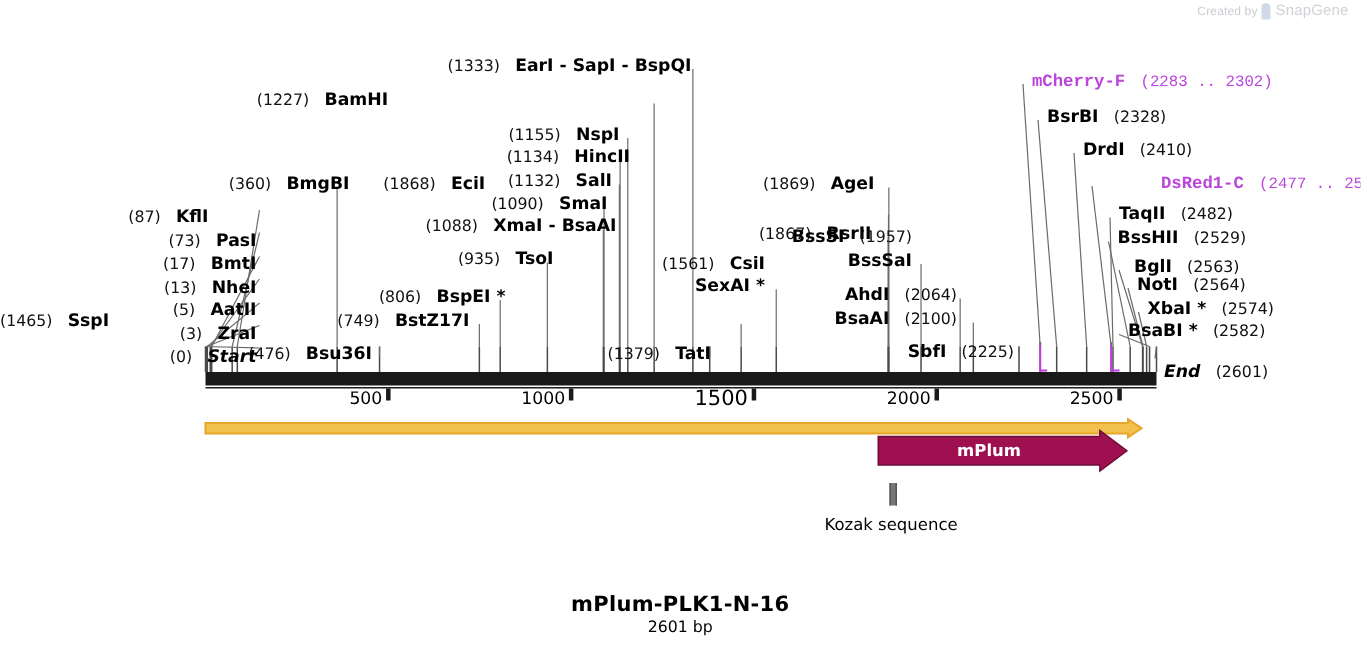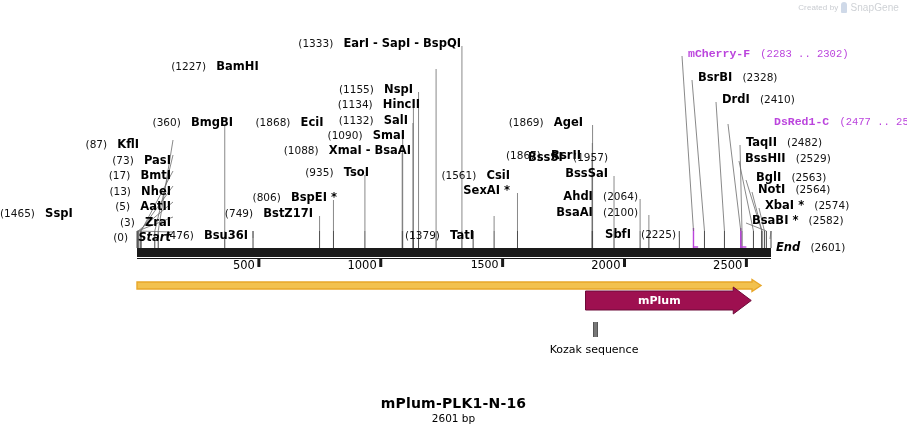--- a/index.html
+++ b/index.html
@@ -179,21 +179,21 @@
     <div class="lbl purple" style="top: 112px; left: 734px; margin-left: 40px;"><span class="nm">DsRed1-C</span>&nbsp;&nbsp;<span class="pos">(2477 .. 2500)</span></div>
     <div class="lbl" style="top: 133px; left: 746px;"><span class="nm">TaqII</span>&nbsp;&nbsp;<span class="pos">(2482)</span></div>
     <div class="lbl" style="top: 149px; left: 745px;"><span class="nm">BssHII</span>&nbsp;&nbsp;<span class="pos">(2529)</span></div>
     <div class="lbl" style="top: 168px; left: 756px;"><span class="nm">BglI</span>&nbsp;&nbsp;<span class="pos">(2563)</span></div>
     <div class="lbl" style="top: 180px; left: 758px;"><span class="nm">NotI</span>&nbsp;&nbsp;<span class="pos">(2564)</span></div>
     <div class="lbl" style="top: 196px; left: 765px;"><span class="nm">XbaI *</span>&nbsp;&nbsp;<span class="pos">(2574)</span></div>
     <div class="lbl" style="top: 211px; left: 752px;"><span class="nm">BsaBI *</span>&nbsp;&nbsp;<span class="pos">(2582)</span></div>
     <div class="lbl" style="top: 214px; left: 776px; margin-top: 24px;"><span class="nm it">End</span>&nbsp;&nbsp;<span class="pos">(2601)</span></div>
     <div style="position: absolute; top: 258px; left: 0px; width: 254.876px; text-align: right; font-size: 11.5px; color: rgb(0, 0, 0);">500</div>
     <div style="position: absolute; top: 258px; left: 0px; width: 376.752px; text-align: right; font-size: 11.5px; color: rgb(0, 0, 0);">1000</div>
-    <div style="position: absolute; top: 258px; left: 0px; width: 498.629px; text-align: right; font-size: 11px; color: rgb(0, 0, 0);">1500</div>
+    <div style="position: absolute; top: 258px; left: 0px; width: 498.629px; text-align: right; font-size: 14px; color: rgb(0, 0, 0);">1500</div>
     <div style="position: absolute; top: 258px; left: 0px; width: 620.505px; text-align: right; font-size: 11.5px; color: rgb(0, 0, 0);">2000</div>
     <div style="position: absolute; top: 258px; left: 0px; width: 742.381px; text-align: right; font-size: 11.5px; color: rgb(0, 0, 0);">2500</div>
   </div>
 
 <div id="mplum" style="position: absolute; left: 585.504px; top: 292px; width: 147.752px; height: 19px;">
     <div class="mplum-lbl">mPlum</div>
   </div>
 
 <div class="kzmark" id="kzmark" style="left: 593.036px; top: 322px; height: 15px;"></div>
 <div class="kz" id="kzlbl" style="position: absolute; top: 343px; left: 0px; width: 1188.07px; text-align: center; font-size: 11px;">Kozak sequence</div>

